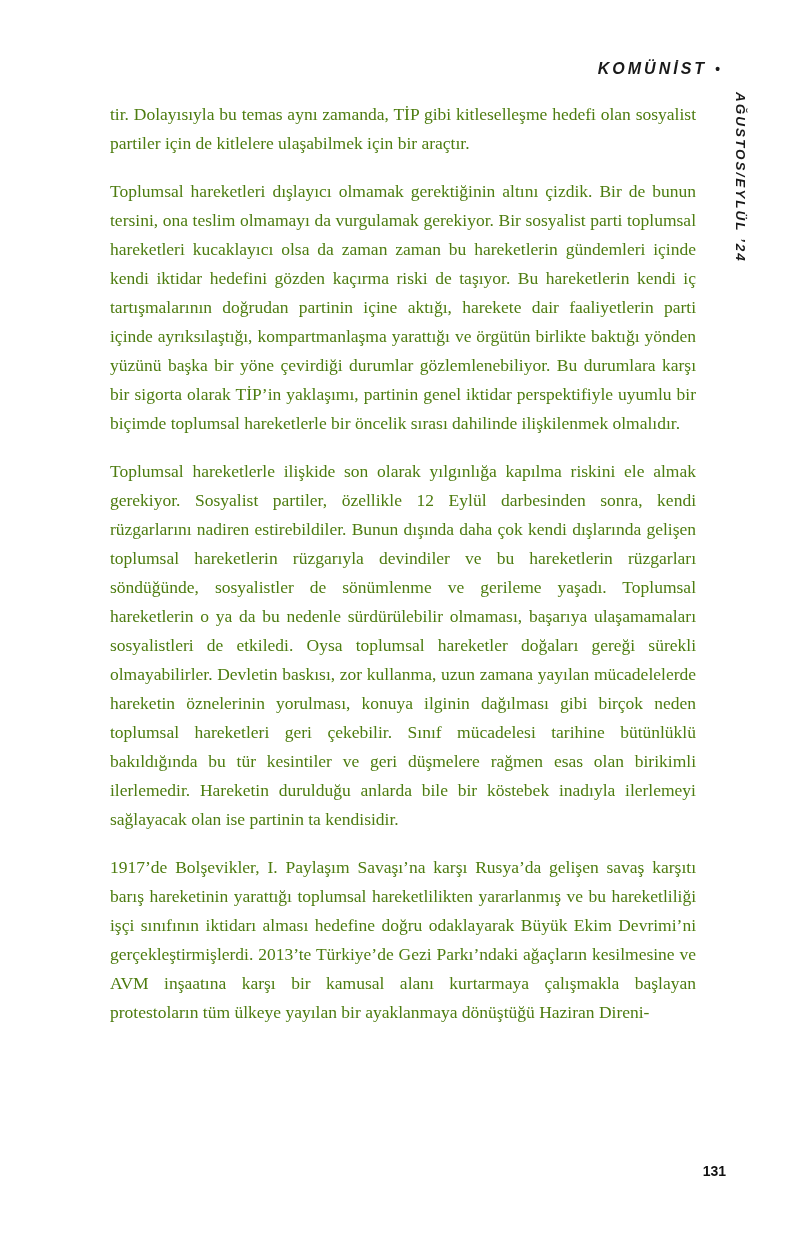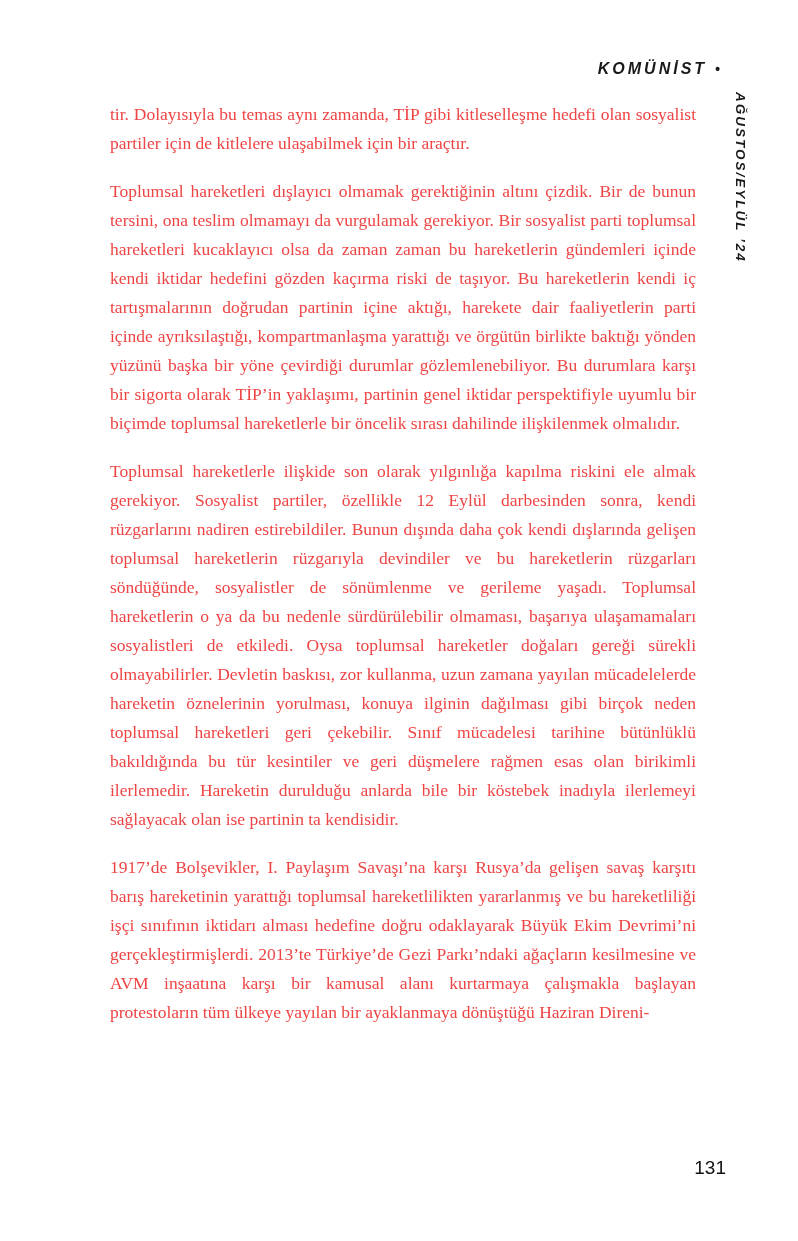--- a/index.html
+++ b/index.html
@@ -44,38 +44,38 @@
     font-size: 13.5px;
     letter-spacing: 2px;
     color: #1a1a1a;
     white-space: nowrap;
   }
   .text-block {
     position: absolute;
     top: 100px;
     left: 110px;
     width: 586px;
-    color: #ef4444;
+    color: #4d7c0f;
   }
   .text-block p {
     margin: 0 0 19px 0;
     font-size: 17.5px;
     line-height: 29px;
     text-align: justify;
     text-justify: inter-word;
     hyphens: auto;
     -webkit-hyphens: auto;
   }
   .page-number {
     position: absolute;
     right: 72px;
     bottom: 62px;
     font-family: "Liberation Sans", sans-serif;
-    font-weight: normal;
-    font-size: 19px;
+    font-weight: bold;
+    font-size: 14px;
     color: #111111;
   }
 </style>
 </head>
 <body>
 
 <div class="page">
 
   <div class="running-head">
     <span>KOMÜNİST</span><span class="bullet">•</span>

